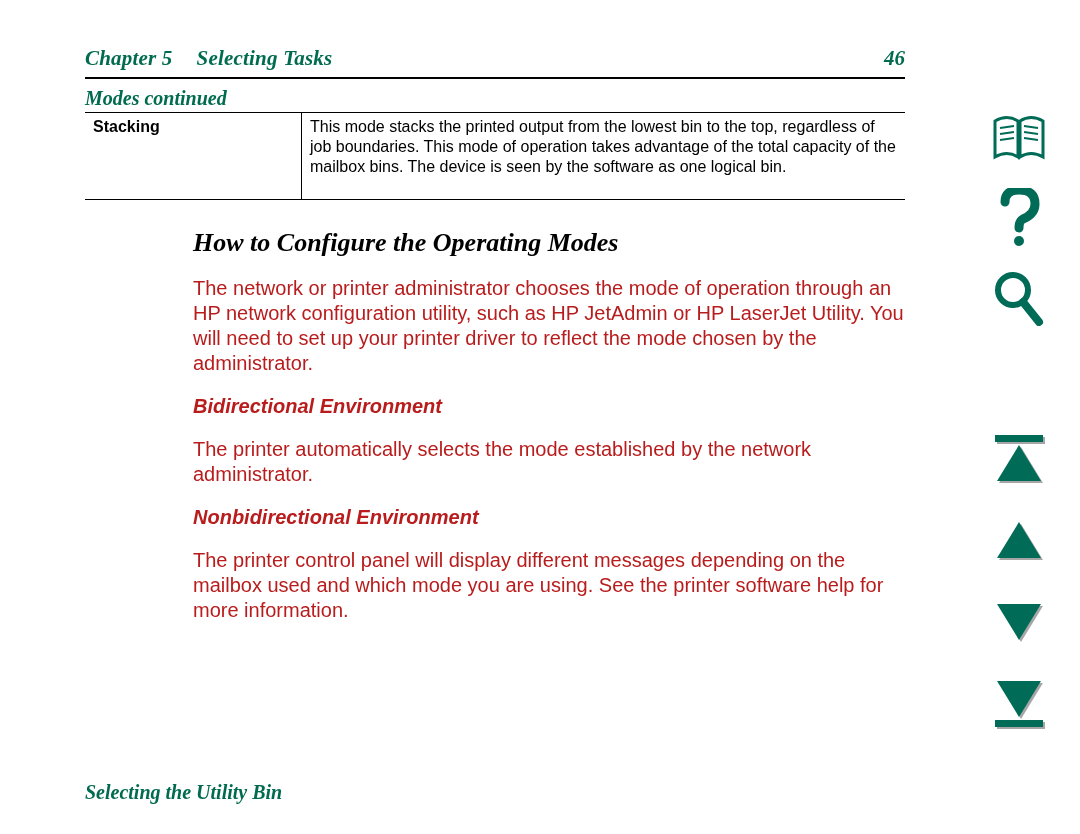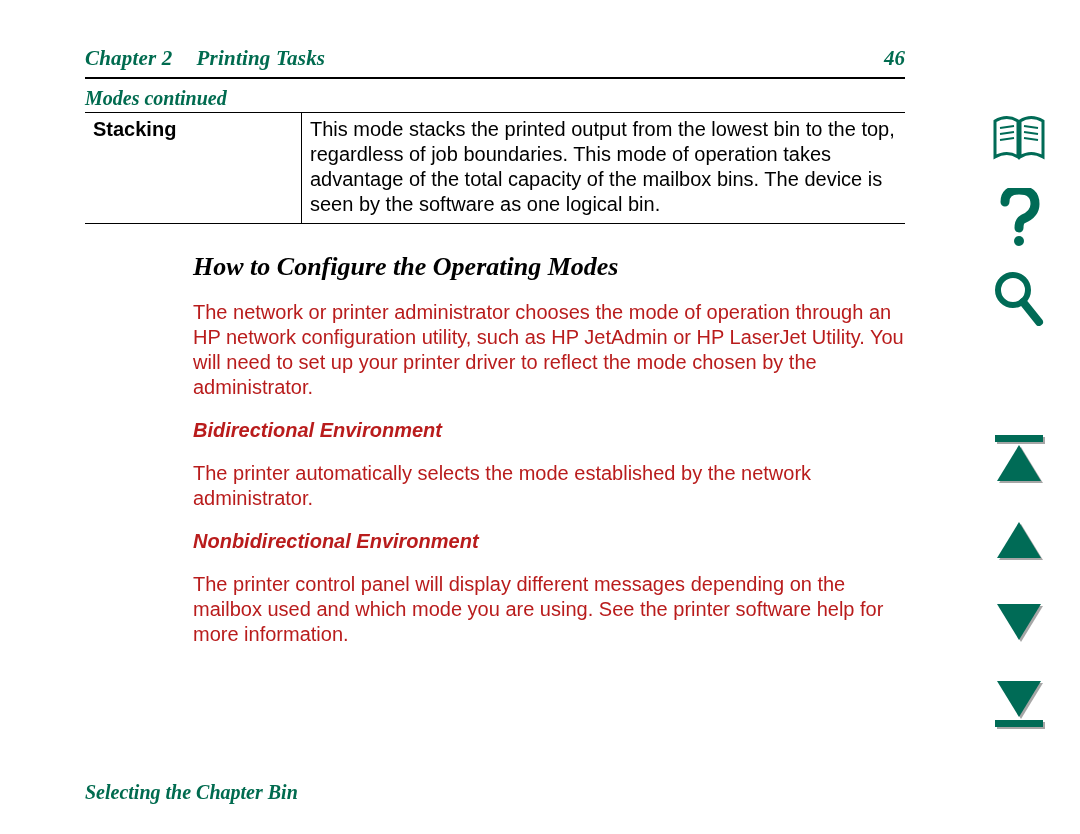--- a/index.html
+++ b/index.html
@@ -50,22 +50,22 @@
   .table-wrap {
     margin-top: 2px;
   }
   table.modes {
     border-collapse: collapse;
     width: 100%;
   }
   table.modes td {
     border-top: 1px solid #000;
     border-bottom: 1px solid #000;
-    padding: 4px 8px 6px 8px;
-    font-size: 20px;
+    padding: 4px 8px 22px 8px;
+    font-size: 16px;
     line-height: 1.25;
     vertical-align: top;
     color: #000;
   }
   table.modes td.left {
     width: 200px;
     border-right: 1px solid #000;
     font-weight: bold;
     font-family: Arial, Helvetica, sans-serif;
   }
@@ -158,21 +158,21 @@
   .first-page { display:flex; flex-direction:column; align-items:center; gap:3px;}
   .last-page  { display:flex; flex-direction:column; align-items:center; gap:3px;}
   svg { display:block; }
 </style>
 </head>
 <body>
 
 <div class="page">
   <div class="header-row">
     <span class="chapter">
-      <span>Chapter 2</span><span class="header-sep"></span><span>Printing Tasks</span>
+      <span>Chapter 5</span><span class="header-sep"></span><span>Selecting Tasks</span>
     </span>
     <span>46</span>
   </div>
   <hr class="hr-thick">
 
   <div class="section-label">Modes continued</div>
 
   <div class="table-wrap">
     <table class="modes">
       <tbody>
@@ -188,21 +188,21 @@
 
   <div class="body-text">
     <p>The network or printer administrator chooses the mode of operation through an HP network configuration utility, such as HP JetAdmin or HP LaserJet Utility. You will need to set up your printer driver to reflect the mode chosen by the administrator.</p>
     <p class="bold">Bidirectional Environment</p>
     <p>The printer automatically selects the mode established by the network administrator.</p>
     <p class="bold">Nonbidirectional Environment</p>
     <p>The printer control panel will display different messages depending on the mailbox used and which mode you are using. See the printer software help for more information.</p>
   </div>
 </div>
 
-<div class="footer-label">Selecting the Chapter Bin</div>
+<div class="footer-label">Selecting the Utility Bin</div>
 
 <div class="sidebar">
   <div class="icon-btn">
     <svg width="56" height="46" viewBox="0 0 56 46">
       <path d="M4 6 Q16 -1 27 6 L27 42 Q16 35 4 42 Z" fill="#fff" stroke="#006b56" stroke-width="3"></path>
       <path d="M52 6 Q40 -1 29 6 L29 42 Q40 35 52 42 Z" fill="#fff" stroke="#006b56" stroke-width="3"></path>
       <line x1="9" y1="13" x2="23" y2="11" stroke="#006b56" stroke-width="2"></line>
       <line x1="9" y1="19" x2="23" y2="17" stroke="#006b56" stroke-width="2"></line>
       <line x1="9" y1="25" x2="23" y2="23" stroke="#006b56" stroke-width="2"></line>
       <line x1="33" y1="11" x2="47" y2="13" stroke="#006b56" stroke-width="2"></line>

